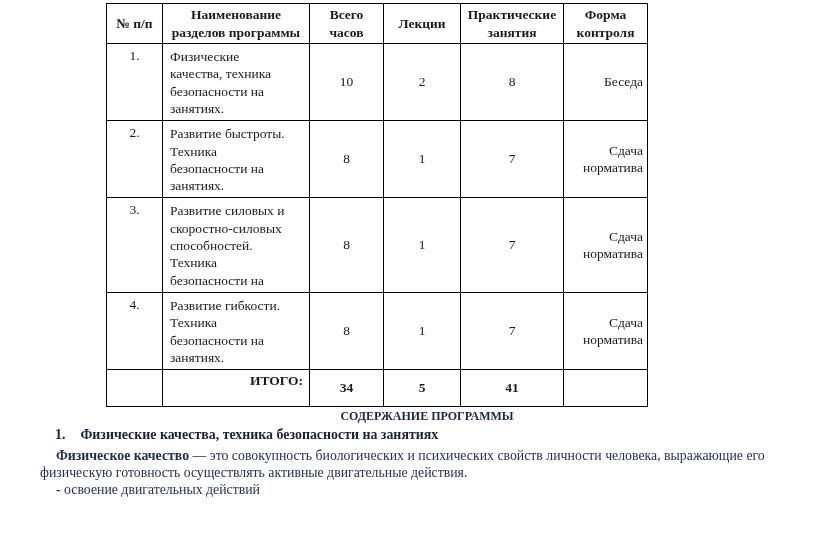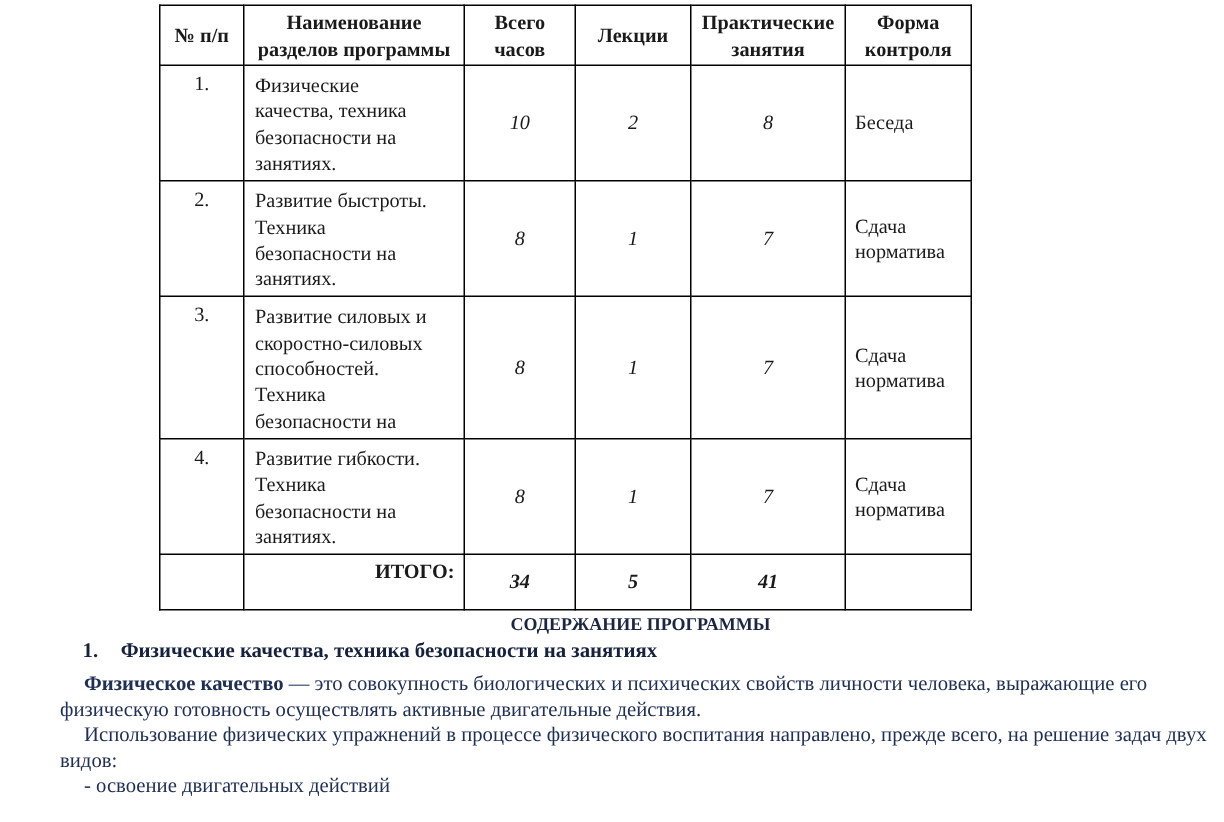--- a/index.html
+++ b/index.html
@@ -49,24 +49,23 @@
   }
   td.c-name {
     text-align: left;
     vertical-align: top;
     padding: 4px 14px 3px 7px;
     line-height: 17.3px;
   }
   td.c-val {
     text-align: center;
     vertical-align: middle;
-    font-style: italic;
   }
   td.c-ctrl {
-    text-align: left;
+    text-align: right;
     vertical-align: middle;
     padding: 2px 4px 2px 6px;
     line-height: 1.3;
   }
   tr.total-row td.c-name {
     text-align: right;
     vertical-align: middle;
     font-weight: bold;
     padding: 2px 6px 17px 2px;
   }
@@ -171,18 +170,17 @@
   </table>
 
   <div class="content">
     <div class="section-title">СОДЕРЖАНИЕ ПРОГРАММЫ</div>
     <div class="list-heading">
       <span class="list-num">1.</span><span>Физические качества, техника безопасности на занятиях</span>
     </div>
     <p class="para first">
       <b>Физическое качество</b><span> — это совокупность биологических и психических свойств личности человека, выражающие его физическую готовность осуществлять активные двигательные действия.</span>
     </p>
-    <p class="para">Использование физических упражнений в процессе физического воспитания направлено, прежде всего, на решение задач двух видов:</p>
     <p class="para">- освоение двигательных действий</p>
 
   </div>
 
 </div>
 
 </body></html>

